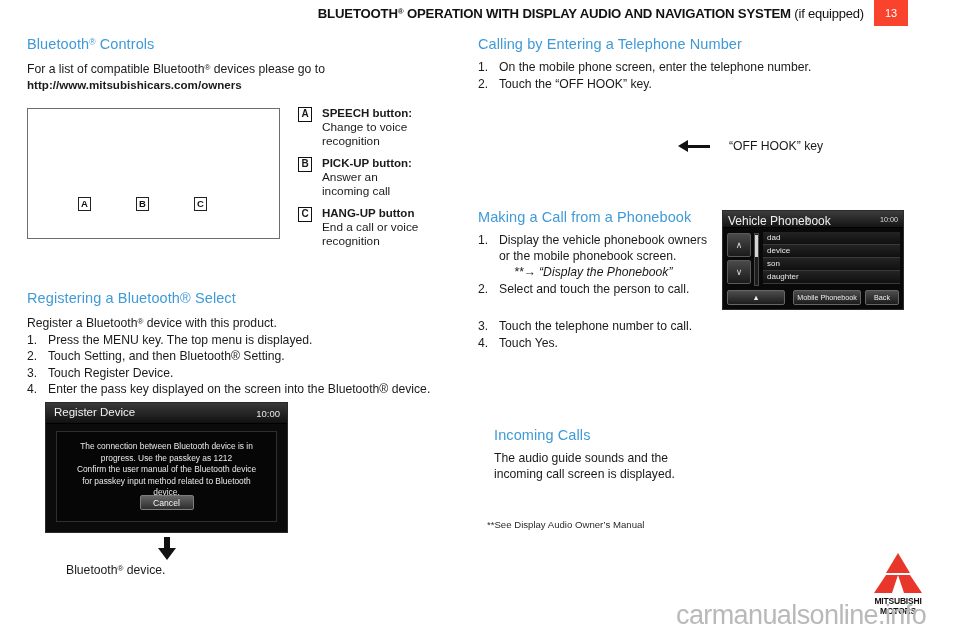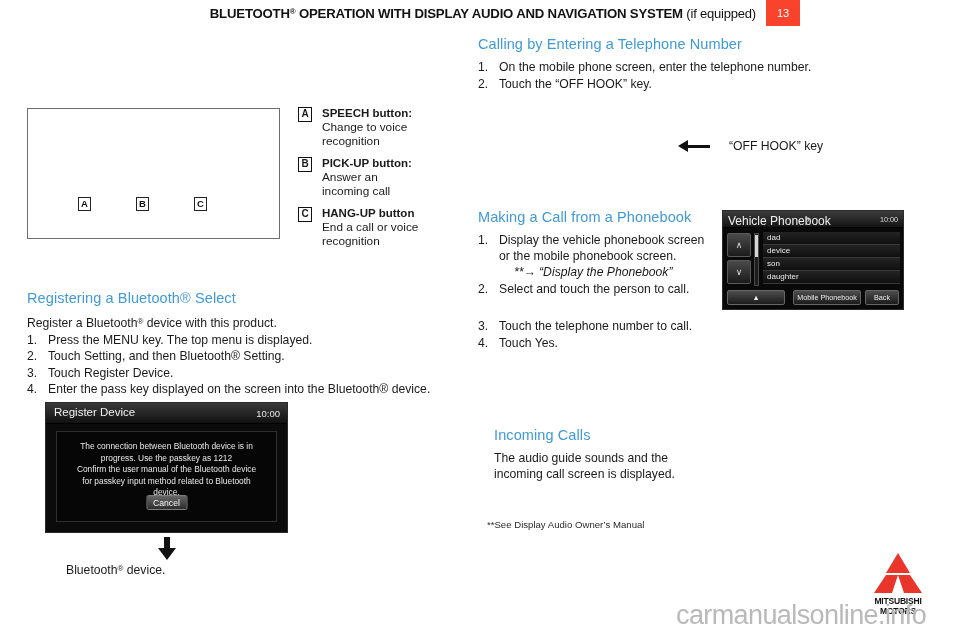--- a/index.html
+++ b/index.html
@@ -7,21 +7,21 @@
     width: 960px; height: 640px;
     background: #ffffff;
     font-family: "Liberation Sans", sans-serif;
     color: #1a1a1a;
     overflow: hidden;
   }
   .page { position: relative; width: 960px; height: 640px; }
 
   
   .header {
-    position: absolute; left: 0; top: 0; width: 800px; height: 28px;
+    position: absolute; left: 0; top: 0; width: 908px; height: 28px;
   }
   .header-title {
     position: absolute; right: 44px; top: 6px;
     font-size: 13.2px; font-weight: bold; letter-spacing: -0.2px;
     white-space: nowrap; color: #121212;
   }
   .header-title .sup { font-size: 8px; vertical-align: 4px; font-weight: bold; }
   .header-title .normal { font-weight: normal; font-size: 13px; }
   .page-badge {
     position: absolute; right: 0; top: 0; width: 34px; height: 26px;
@@ -100,21 +100,21 @@
   .ss-panel {
     position: absolute; left: 10px; top: 28px; right: 10px; bottom: 10px;
     border: 1px solid #2f2f2f; background: #060606;
   }
   .ss-msg {
     margin: 9px 10px 0; text-align: center;
     color: #e9e9e9; font-size: 8.4px; line-height: 11.6px;
   }
   .ss-cancel {
     position: absolute; left: 50%; transform: translateX(-50%);
-    bottom: 11px; width: 41px; height: 15px;
+    bottom: 11px; width: 54px; height: 15px;
     background: linear-gradient(#656565, #2d2d2d);
     border: 1px solid #7d7d7d; border-radius: 2px;
     color: #f5f5f5; font-size: 8.6px; text-align: center; line-height: 14px;
   }
   .down-arrow {
     position: absolute; left: 157px; top: 537px;
     width: 0; height: 0; color: #111; font-size: 22px; line-height: 1;
   }
   .after-text { position: absolute; left: 66px; top: 561px; width: 390px; }
 
@@ -198,20 +198,29 @@
 
 <div class="page">
 
   <div class="header">
     <div class="header-title">
       <span>BLUETOOTH</span><span class="sup">®</span><span> OPERATION WITH DISPLAY AUDIO AND NAVIGATION SYSTEM</span><span class="normal"> (if equipped)</span>
     </div>
     <div class="page-badge">13</div>
   </div>
 
+  <div class="col-left">
+    <h2 class="sec">
+      <span>Bluetooth</span><span class="sup">®</span><span> Controls</span>
+    </h2>
+    <p class="body">
+      <span>For a list of compatible Bluetooth</span><span class="sup">®</span><span> devices please go to</span>
+    </p>
+    <p class="url">http://www.mitsubishicars.com/owners</p>
+  </div>
 
   <div class="diagram">
     <div class="marker mk-a">A</div>
     <div class="marker mk-b">B</div>
     <div class="marker mk-c">C</div>
   </div>
 
   <div class="legend">
     <div class="legend-item">
       <span class="lm">A</span>
@@ -305,21 +314,21 @@
   <div class="offhook">
     <span class="arrow-l"></span>
     <span class="olabel">“OFF HOOK” key</span>
   </div>
 
   <div style="position:absolute; left:478px; top:209px; width:245px;">
     <h2 class="sec">Making a Call from a Phonebook</h2>
     <ol class="list">
       <li>
         <span class="num">1.</span>
-        <span>Display the vehicle phonebook screen</span><br>
+        <span>Display the vehicle phonebook owners</span><br>
         <span>or the mobile phonebook screen.</span>
       </li>
       <li style="padding-left:36px;">
         <span class="italic">**→ “Display the Phonebook”</span>
       </li>
       <li>
         <span class="num">2.</span>
         <span>Select and touch the person to call.</span>
       </li>
     </ol>

